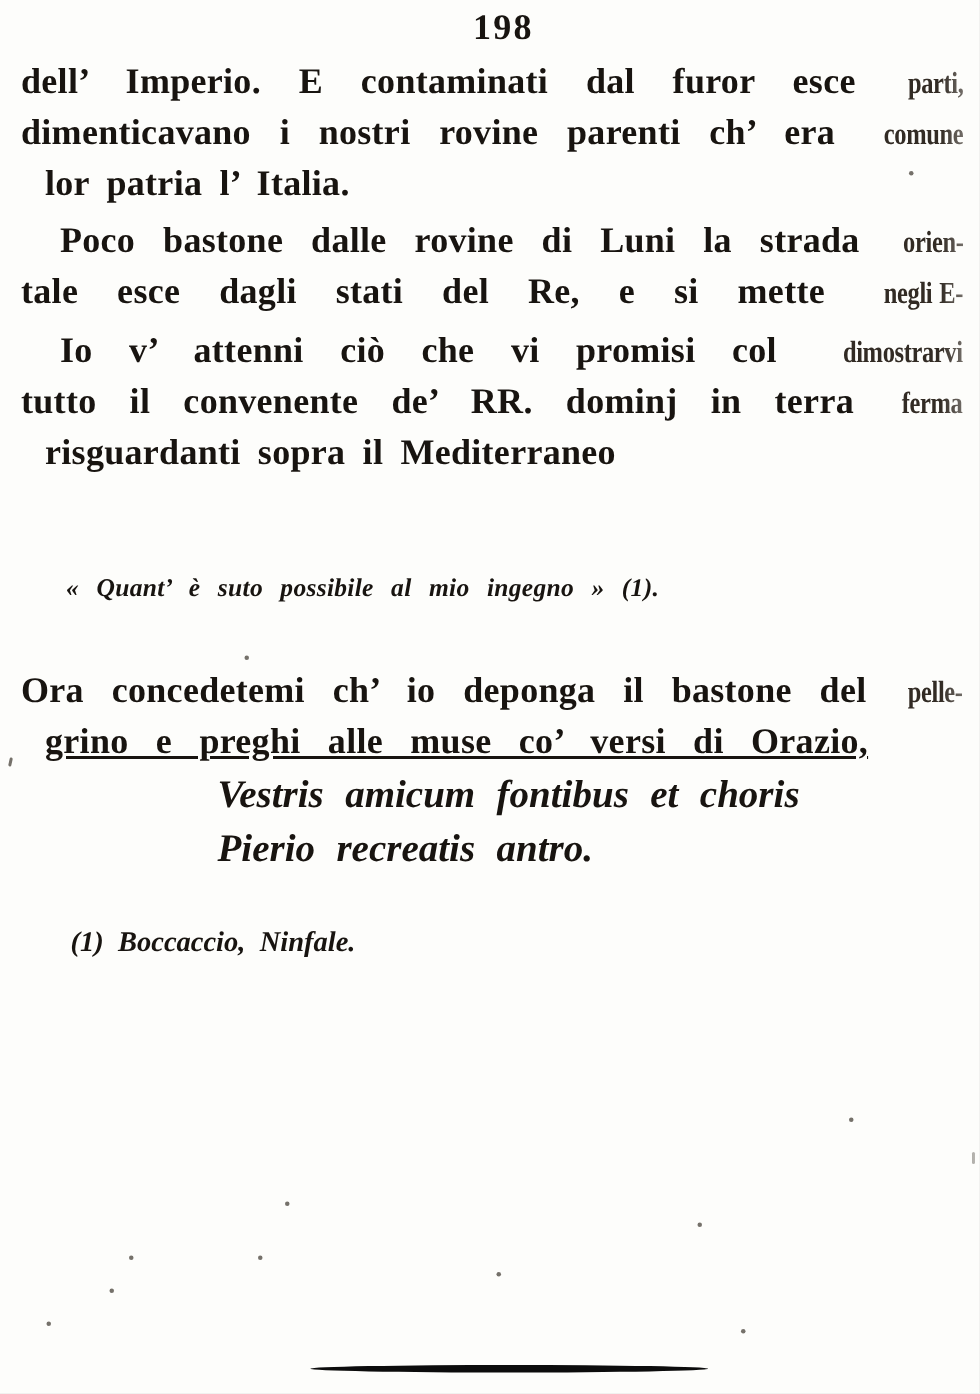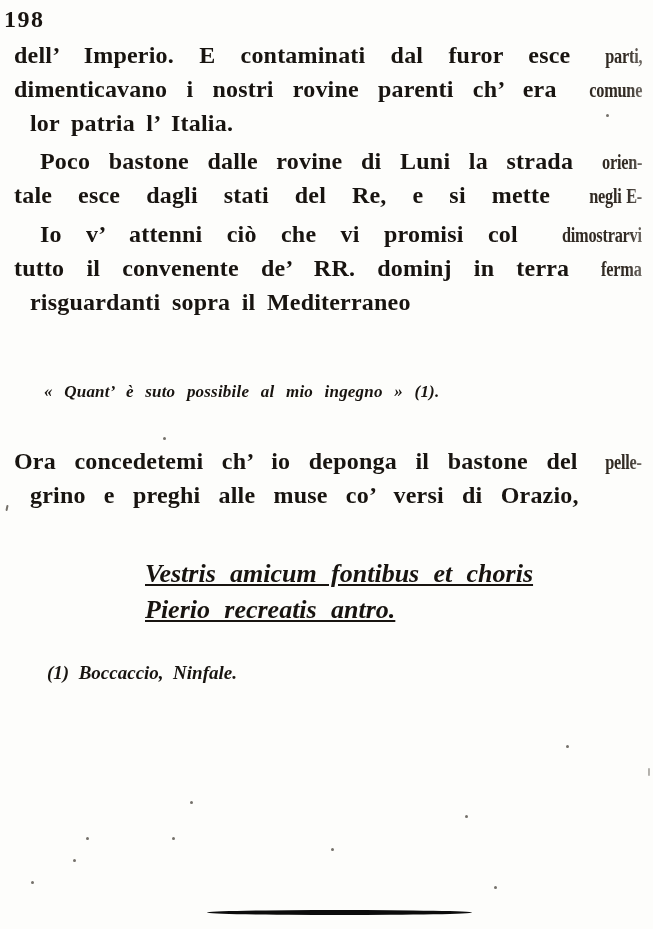--- a/index.html
+++ b/index.html
@@ -7,24 +7,25 @@
     position:relative;
     width:653px; height:929px;
     margin:0 auto;
     background:#fdfdfb;
     color:#181410;
     font-family:"Liberation Serif","DejaVu Serif",serif;
     font-weight:700;
     overflow:hidden;
   }
   .pageno {
-    padding:5px 0 0 4px;
+    padding:5px 0 0 18px;
     font-size:24px;
     letter-spacing:1.5px;
     line-height:28px;
+    text-align:center;
   }
   .text { padding:0 11px 0 14px; }
   .ln {
     font-size:24px;
     line-height:33px;
     word-spacing:0.22em;
     letter-spacing:0.2px;
   }
   .j { text-align:justify; text-align-last:justify; }
   .last { text-align:left;margin-left:16px; }
@@ -42,26 +43,24 @@
   .para2, .para3 { margin-top:5px; }
   .quote {
     margin-top:56px;
     padding-left:30px;
     font-style:italic;
     font-size:17px;
     line-height:34px;
     word-spacing:0.42em;
   }
   .para4 { margin-top:36px; }
-  .wide { word-spacing:0.5em; }
+  .wide { word-spacing:0.5em;text-decoration:underline; }
   .verse {
-    margin-top:44px;
     padding-left:131px;
     font-style:italic;
-    text-decoration:underline;
   }
   .verse .vln {
     font-size:26px;
     line-height:36px;
     word-spacing:0.3em;
   }
   .footnote {
     margin-top:33px;
     padding-left:33px;
     font-style:italic;

